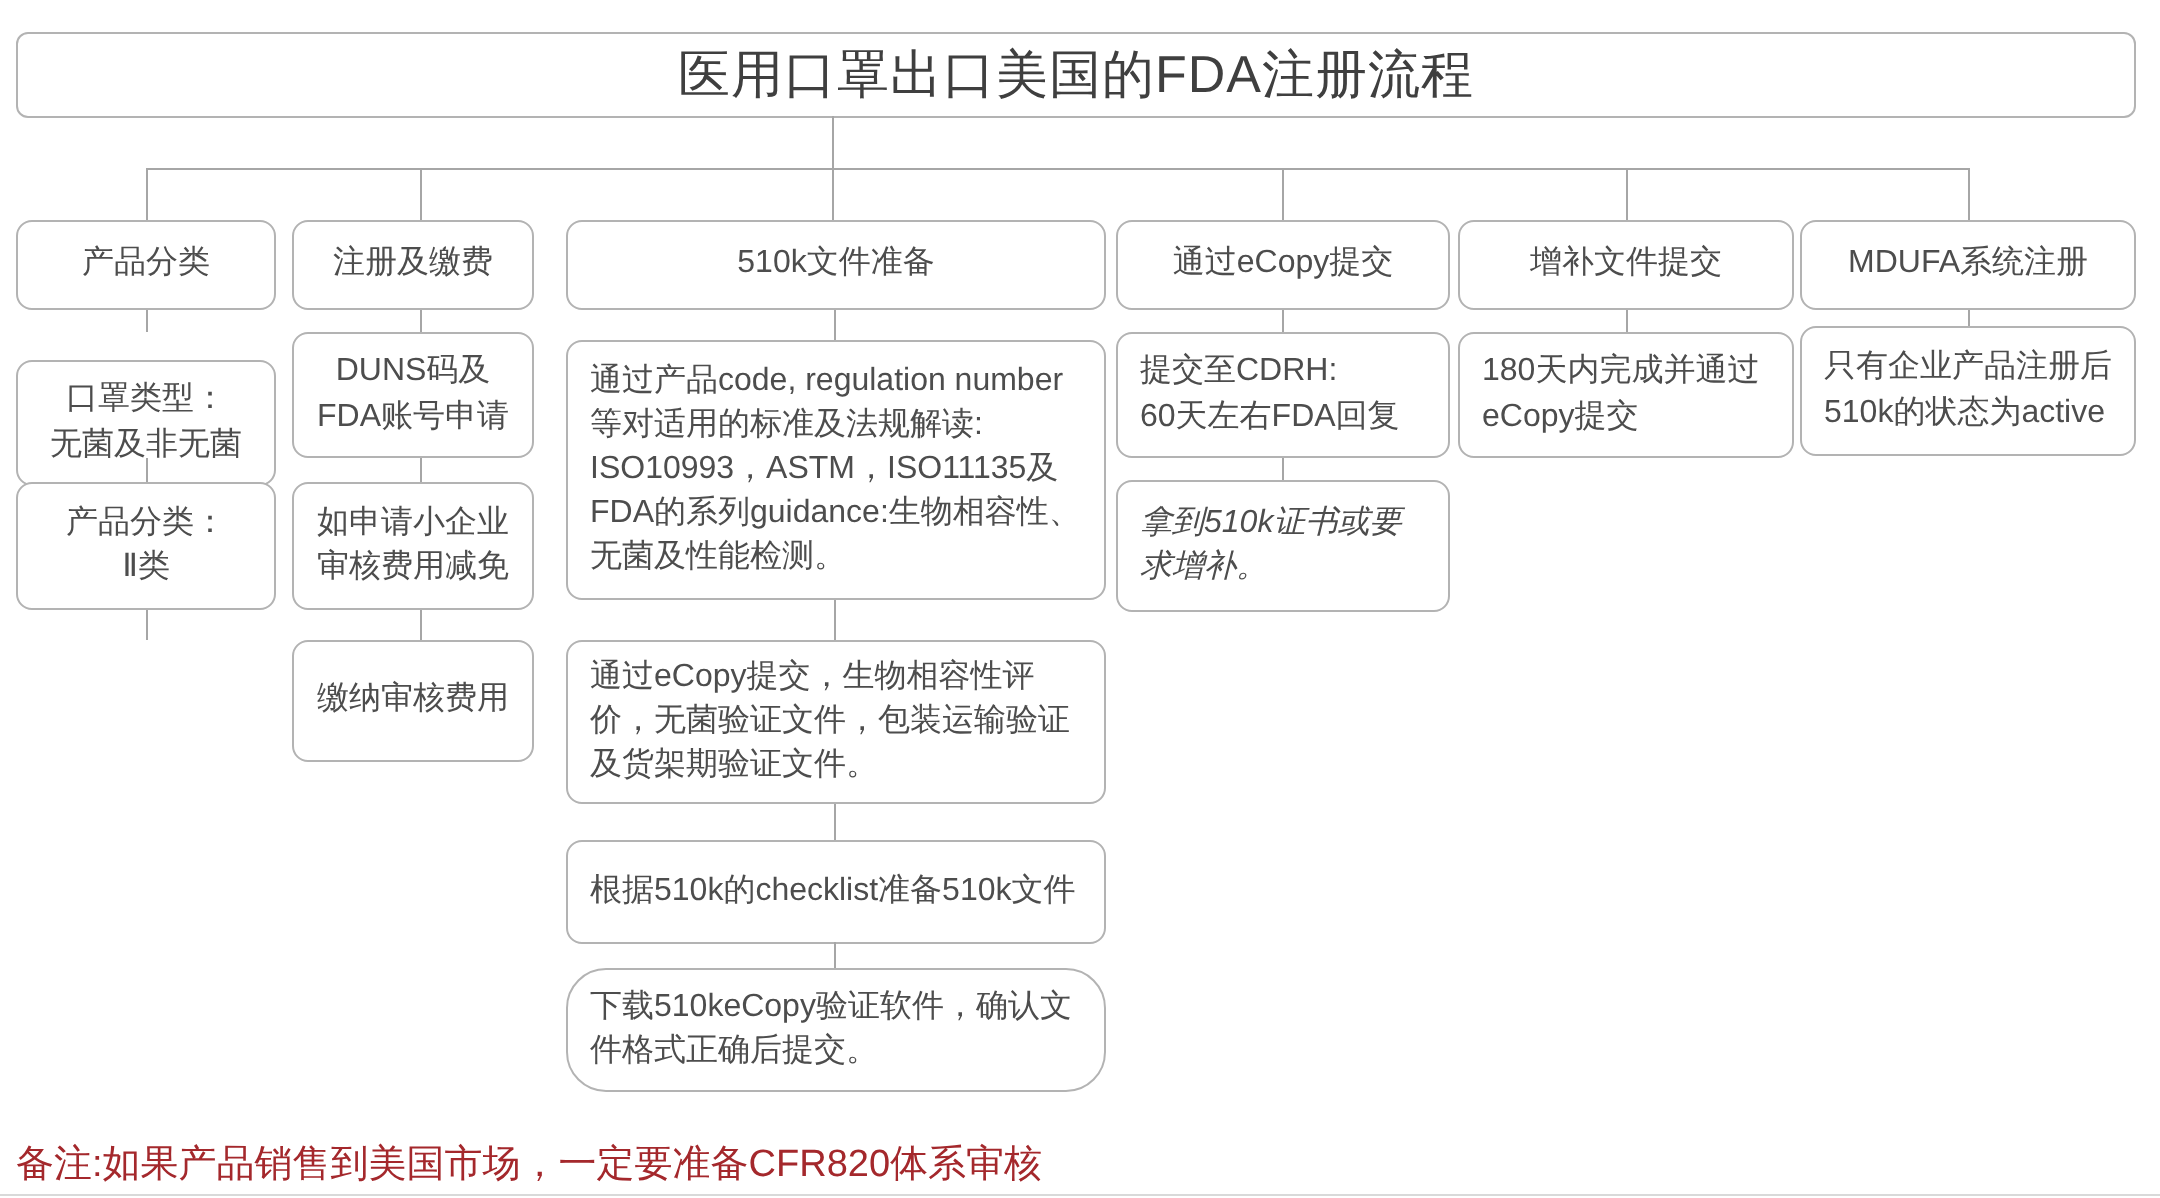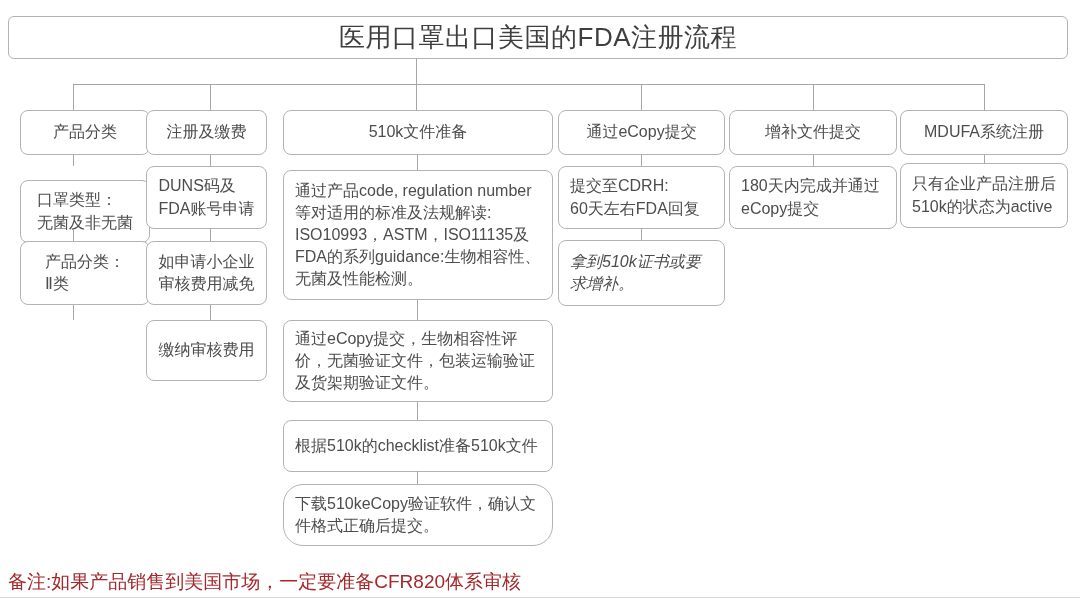--- a/index.html
+++ b/index.html
@@ -14,20 +14,21 @@
   html,body{background:var(--bg);}
   body{font-family:"Liberation Sans","DejaVu Sans",sans-serif;color:var(--text);}
   .stage{position:relative;width:1080px;height:599px;background:var(--bg);overflow:hidden;}
 
   .box{
     position:absolute;
     border:1px solid var(--box-border);
     border-radius:8px;
     background:var(--bg);
     display:flex;align-items:center;justify-content:center;
+    text-align:center;
     font-size:16px;line-height:1.38;
     color:var(--text);
     white-space:pre-line;
     padding:4px 8px;
   }
   .box.left{justify-content:flex-start;text-align:left;padding:6px 11px;}
 
   .title{
     left:8px;top:16px;width:1060px;height:43px;
     font-size:26px;color:var(--title-text);
@@ -35,21 +36,21 @@
     white-space:nowrap;
     letter-spacing:.5px;
   }
 
   
   .vl,.hl{position:absolute;background:var(--connector);}
   .vl{width:1px;}
   .hl{height:1px;}
 
   
-  .c1{left:8px;width:130px;margin-left:12px;}
+  .c1{left:8px;width:130px;}
   .c2{left:146px;width:121px;}
   .c3{left:283px;width:270px;}
   .c4{left:558px;width:167px;}
   .c5{left:729px;width:168px;}
   .c6{left:900px;width:168px;}
   .hd{top:110px;height:45px;}
 
   #c1s0{top:180px;height:63px;}
   #c1s1{top:241px;height:64px;}
   #c1s2{top:320px;height:61px;}

